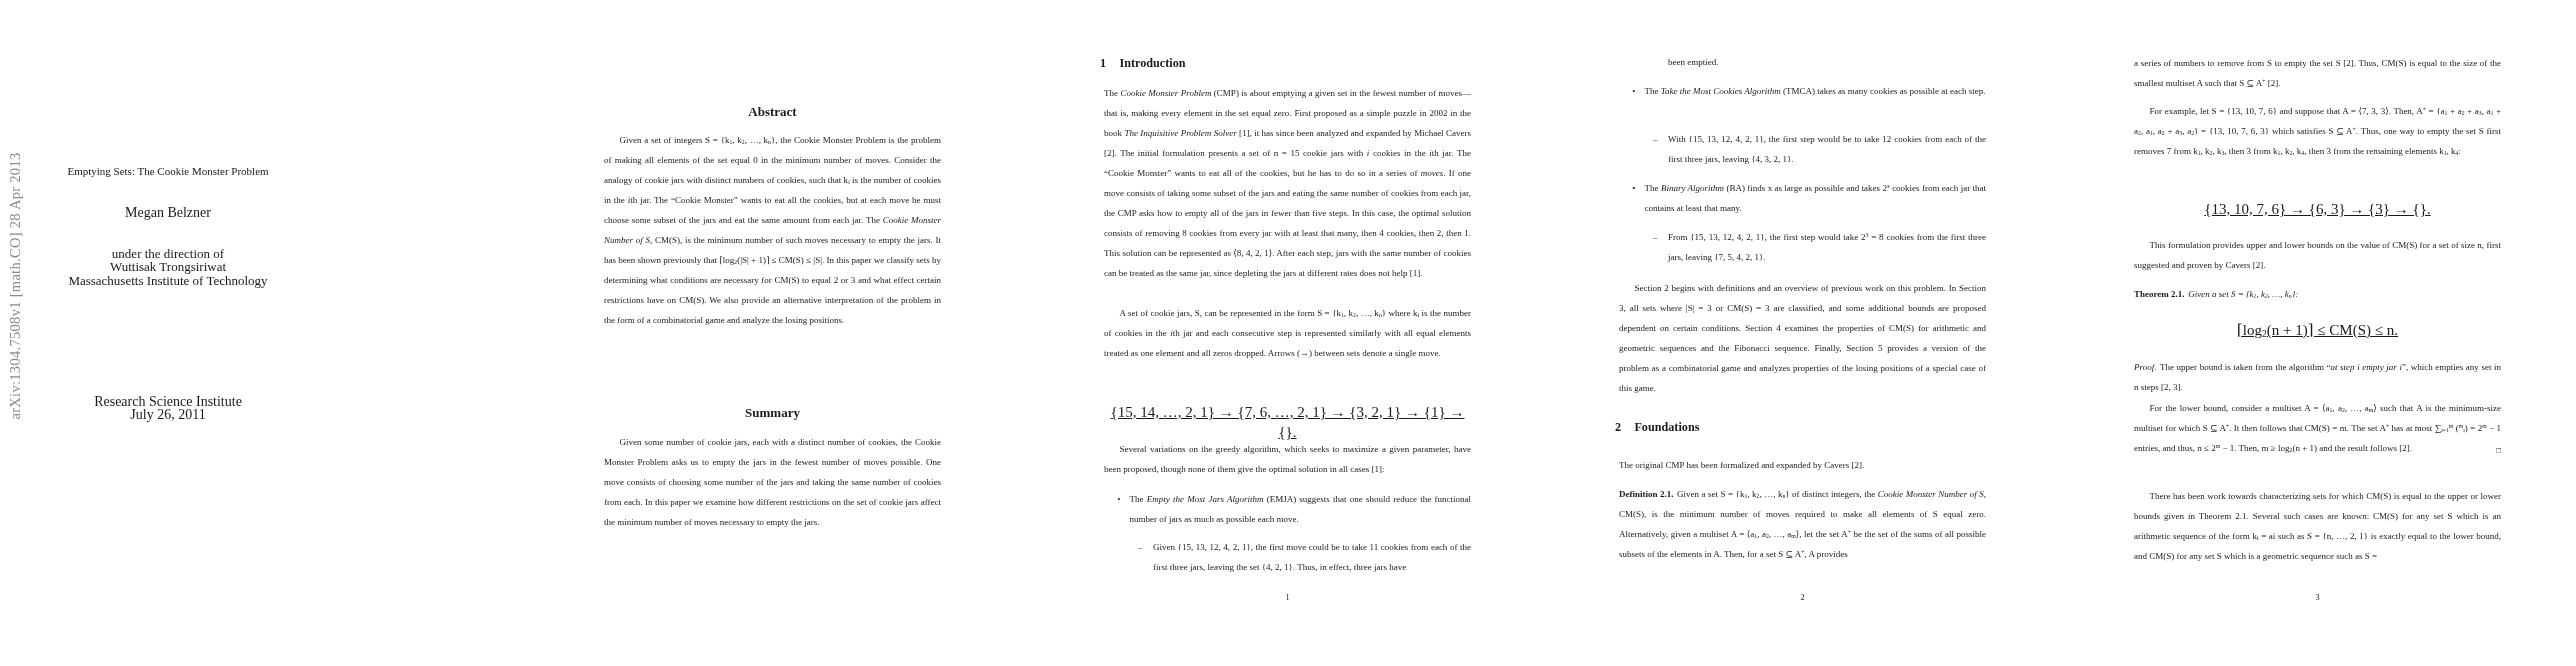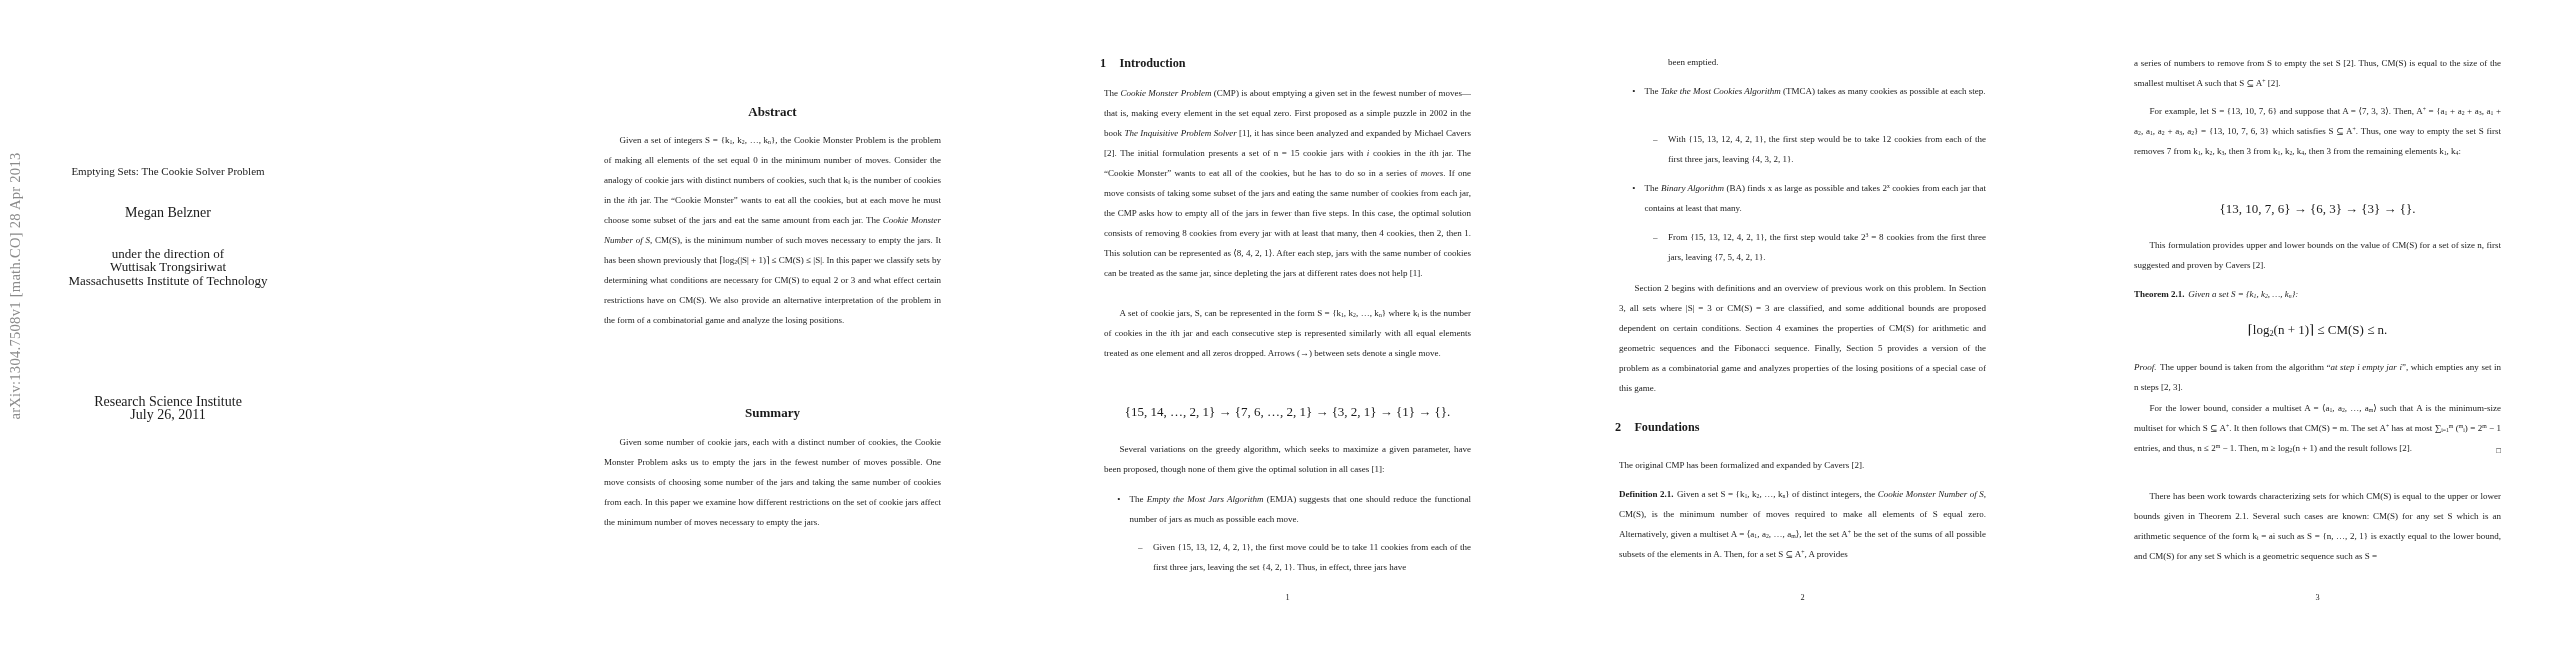--- a/index.html
+++ b/index.html
@@ -9,21 +9,21 @@
   .tb{position:absolute;left:74px;width:367px;}
   .j{margin:0;text-align:justify;font-size:9px;line-height:20px;}
   .indent{text-indent:15.6px;}
   sub,sup{font-size:64%;line-height:0;}
   sup{vertical-align:0.45em;}
   sub{vertical-align:-0.2em;}
   .sechead{position:absolute;left:70px;width:367px;font-size:12.2px;font-weight:bold;line-height:14.5px;}
   .secnum{display:inline-block;margin-right:13.3px;}
   .subhead{position:absolute;left:89px;width:337px;text-align:center;font-size:13px;font-weight:bold;line-height:12.2px;}
   .absblock{position:absolute;left:89px;width:337px;}
-  .eq{position:absolute;left:74px;width:367px;text-align:center;font-size:13px;line-height:20px;}
+  .eq{position:absolute;left:74px;width:367px;text-align:center;font-size:15px;line-height:20px;text-decoration:underline;}
   .pageno{position:absolute;left:74px;width:367px;top:588px;text-align:center;font-size:8.3px;line-height:20px;}
   .li1{position:absolute;left:74px;width:367px;padding-left:25.6px;box-sizing:border-box;}
   .li2{position:absolute;left:74px;width:367px;padding-left:49px;box-sizing:border-box;}
   .mk1{position:absolute;left:13.3px;top:0;font-size:9px;line-height:20px;}
   .mk2{position:absolute;left:34px;top:0;font-size:9px;line-height:20px;}
   .lbl{font-weight:bold;margin-right:0.4em;}
   .itlbl{font-style:italic;margin-right:0.4em;}
   .it{font-style:italic;}
   .proofwrap{position:relative;}
   .qed{position:absolute;right:0;bottom:3.3px;font-size:7.8px;line-height:7.8px;}
@@ -36,21 +36,21 @@
   .pdirection{top:247px;font-size:13px;line-height:13.3px;}
   .pinstitute{top:395px;font-size:14px;line-height:13.3px;}
 </style>
 </head>
 <body>
 
 <div id="canvas">
 
   <div class="page">
     <div class="arxiv-stamp">arXiv:1304.7508v1  [math.CO]  28 Apr 2013</div>
-    <div class="tcol ptitle">Emptying Sets: The Cookie Solver Problem</div>
+    <div class="tcol ptitle">Emptying Sets: The Cookie Monster Problem</div>
     <div class="tcol pauthor">Megan Belzner</div>
     <div class="tcol pdirection">
       <div>under the direction of</div>
       <div>Wuttisak Trongsiriwat</div>
       <div>Massachusetts Institute of Technology</div>
     </div>
     <div class="tcol pinstitute">
       <div>Research Science Institute</div>
       <div>July 26, 2011</div>
     </div>

